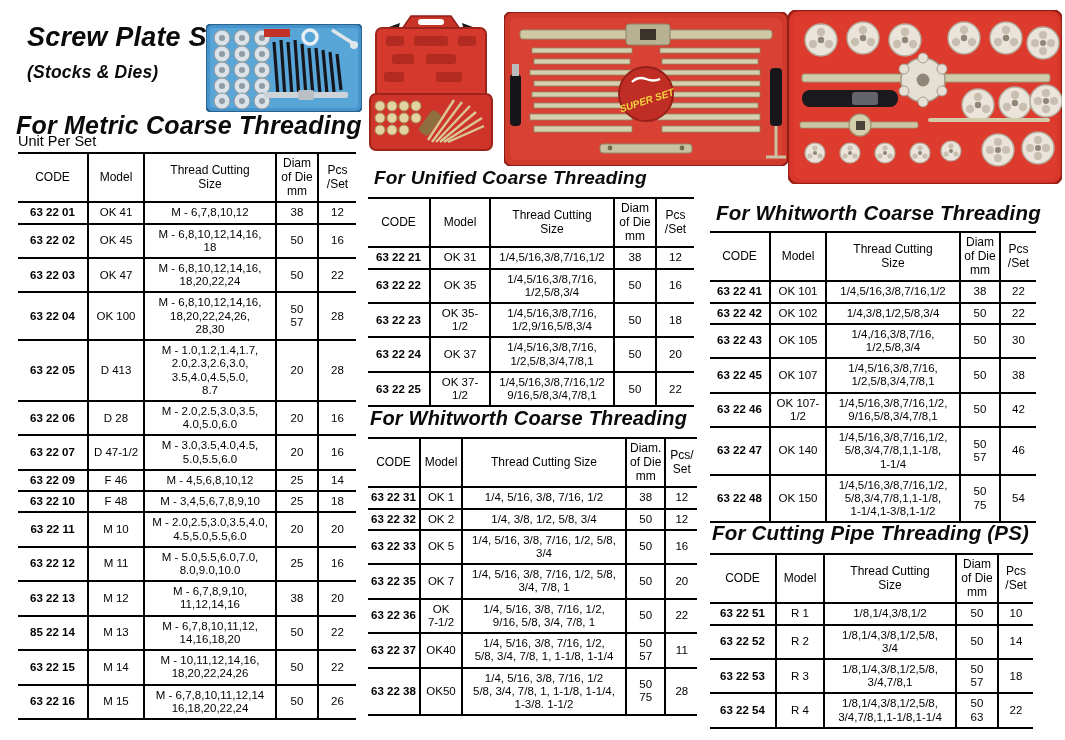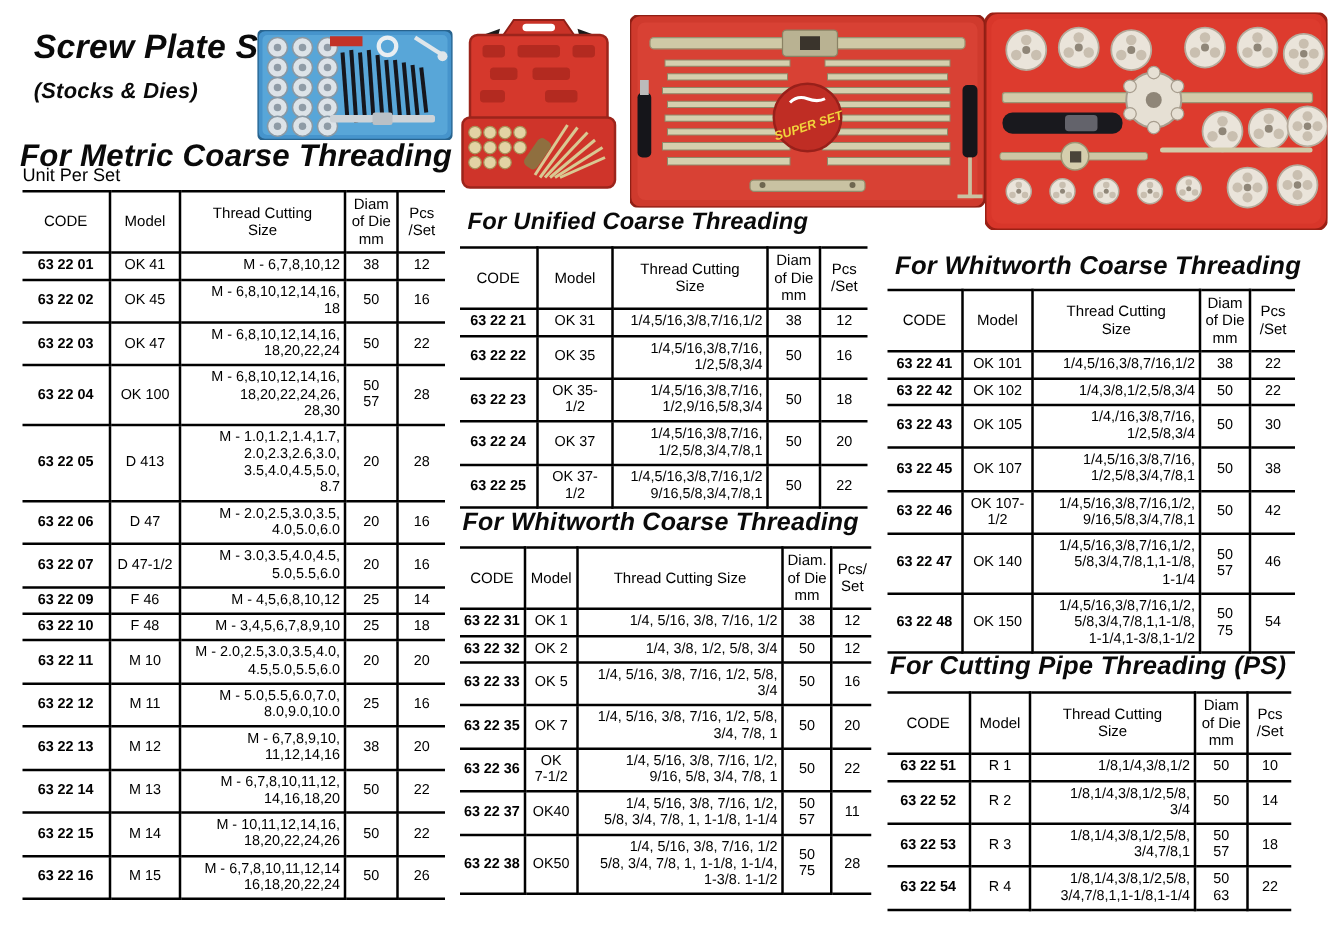--- a/index.html
+++ b/index.html
@@ -27,21 +27,21 @@
     line-height:1.15;
     text-align:center;
     vertical-align:middle;
     white-space:pre-line;
     overflow:hidden;
   }
   th{font-weight:normal;font-size:12px;}
   tr > *:first-child{border-left:none;}
   tr > *:last-child{border-right:none;}
   tbody td:first-child{font-weight:bold;text-align:center;}
-  tbody td:nth-child(3){text-align:right;}
+  tbody td:nth-child(3){text-align:center;}
 
   #metric-table{left:18px;top:152px;}
   #unified-table{left:368px;top:197px;}
   #whitmid-table{left:368px;top:437px;}
   #whitright-table{left:710px;top:231px;}
   #pipe-table{left:710px;top:553px;}
 
   #metric-table col:nth-child(1){width:70px;}
   #metric-table col:nth-child(2){width:56px;}
   #metric-table col:nth-child(3){width:132px;}
@@ -335,21 +335,21 @@
         <td>D 413</td>
         <td>M - 1.0,1.2,1.4,1.7,
 2.0,2.3,2.6,3.0,
 3.5,4.0,4.5,5.0,
 8.7</td>
         <td>20</td>
         <td>28</td>
       </tr>
       <tr>
         <td>63 22 06</td>
-        <td>D 47</td>
+        <td>D 28</td>
         <td>M - 2.0,2.5,3.0,3.5,
 4.0,5.0,6.0</td>
         <td>20</td>
         <td>16</td>
       </tr>
       <tr>
         <td>63 22 07</td>
         <td>D 47-1/2</td>
         <td>M - 3.0,3.5,4.0,4.5,
 5.0,5.5,6.0</td>
@@ -388,21 +388,21 @@
       </tr>
       <tr>
         <td>63 22 13</td>
         <td>M 12</td>
         <td>M - 6,7,8,9,10,
 11,12,14,16</td>
         <td>38</td>
         <td>20</td>
       </tr>
       <tr>
-        <td>63 22 14</td>
+        <td>85 22 14</td>
         <td>M 13</td>
         <td>M - 6,7,8,10,11,12,
 14,16,18,20</td>
         <td>50</td>
         <td>22</td>
       </tr>
       <tr>
         <td>63 22 15</td>
         <td>M 14</td>
         <td>M - 10,11,12,14,16,

